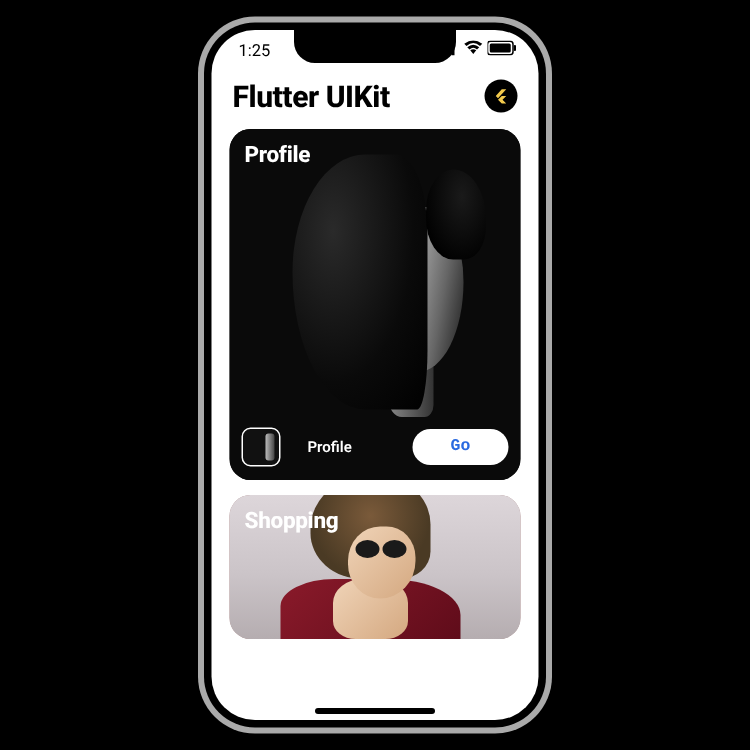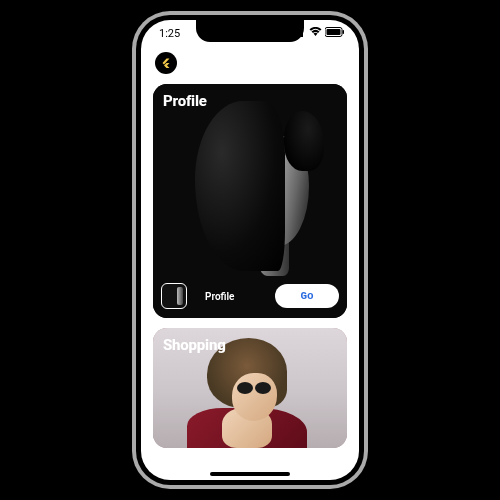--- a/index.html
+++ b/index.html
@@ -200,21 +200,21 @@
     height: 24px;
     width: 64px;
     font-size: 11px;
     font-weight: 600;
     display: flex;
     align-items: center;
     justify-content: center;
     font-family: Liberation Mono, monospace;
   }
   .card-shopping {
-    height: 120px;
+    height: 96px;
     background: #a88;
   }
   .shopping-art {
     position: absolute;
     inset: 0;
     background: linear-gradient(180deg, #ddd6da 0%, #cbc4c8 55%, #b5adb0 100%);
   }
   .shopping-person {
     position: absolute;
     right: 30px;
@@ -313,20 +313,21 @@
             <svg width="20" height="10" viewBox="0 0 20 10">
                 <rect x="0" y="0.5" width="17" height="9" rx="2" fill="none" stroke="#000" stroke-width="1"></rect>
                 <rect x="1.5" y="2" width="14" height="6" rx="1" fill="#000"></rect>
                 <rect x="17.5" y="3" width="1.5" height="4" rx="0.7" fill="#000"></rect>
               </svg>
           </span>
         </div>
       </div>
 
       <div class="header">
+        <h1 class="title">Flutter UIKit</h1>
         <div class="header-icon">
           <svg width="12" height="12" viewBox="0 0 24 24">
               <path d="M13 3 L5 12 L8 15 L19 3 Z M13 12 L8 17 L13 22 L19 22 L14 17 L19 12 Z" fill="#f2c94c"></path>
             </svg>
         </div>
       </div>
 
       <div class="content">
 
         <div class="card card-profile">

